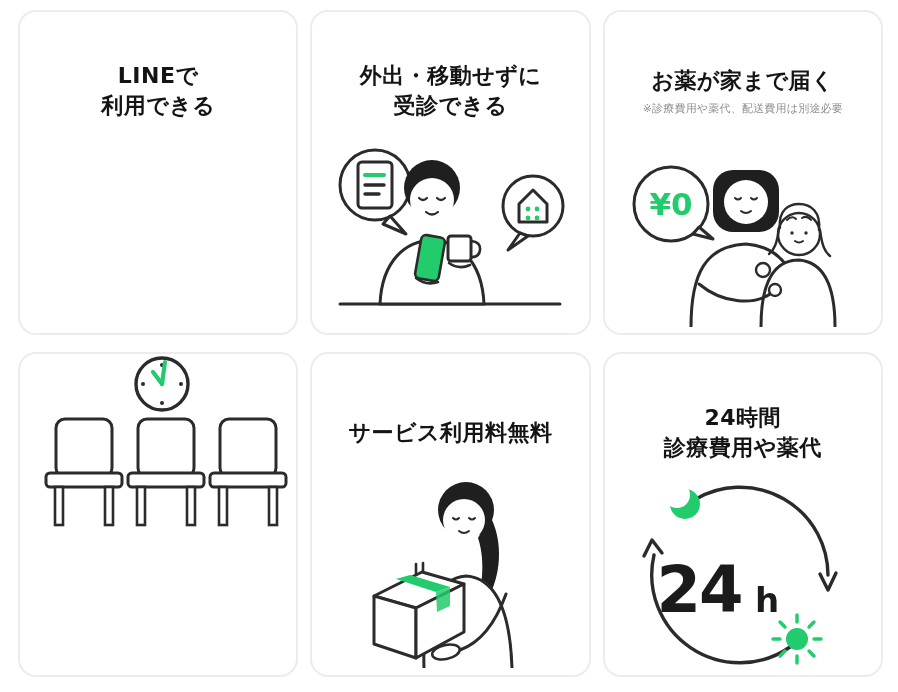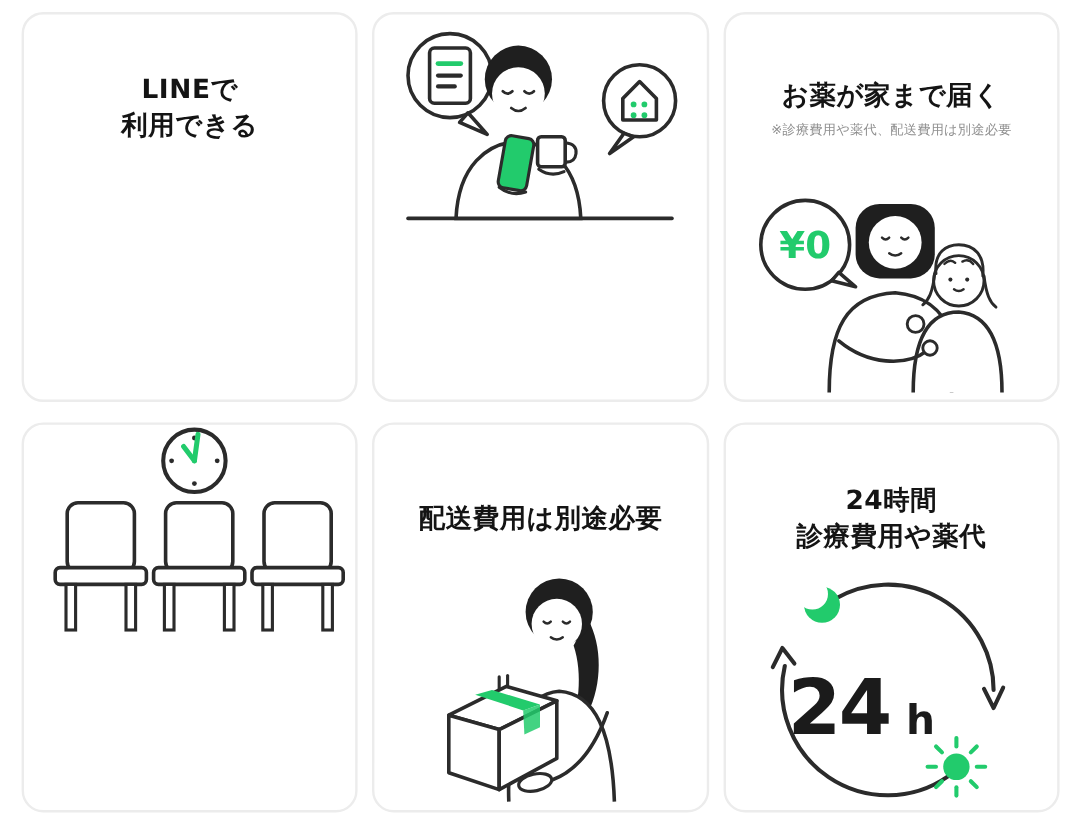--- a/index.html
+++ b/index.html
@@ -38,20 +38,24 @@
 <div class="grid">
 
   <div class="card">
     <div class="card-head">
       <h3 class="card-title">LINEで
 利用できる</h3>
     </div>
   </div>
 
   <div class="card">
+    <div class="card-head">
+      <h3 class="card-title">外出・移動せずに
+受診できる</h3>
+    </div>
     <div class="card-art">
       <svg width="260" height="197" viewBox="0 0 260 197">
 
         <line x1="20" y1="170" x2="240" y2="170" stroke="#2b2b2b" stroke-width="3" stroke-linecap="round"></line>
 
         <g>
           <circle cx="55" cy="51" r="35" fill="#fff" stroke="#2b2b2b" stroke-width="3"></circle>
           <path d="M70,82 L86,100 L63,90 Z" fill="#fff" stroke="#2b2b2b" stroke-width="3" stroke-linejoin="round"></path>
           <rect x="38" y="28" width="34" height="46" rx="4" fill="#fff" stroke="#2b2b2b" stroke-width="3"></rect>
           <line x1="45" y1="41" x2="64" y2="41" stroke="#22cb6c" stroke-width="4" stroke-linecap="round"></line>
@@ -164,21 +168,21 @@
           <rect x="182" y="119" width="76" height="14" rx="4" fill="#fff" stroke="#2b2b2b" stroke-width="3"></rect>
           <rect x="191" y="133" width="8" height="38" fill="#fff" stroke="#2b2b2b" stroke-width="2.6"></rect>
           <rect x="241" y="133" width="8" height="38" fill="#fff" stroke="#2b2b2b" stroke-width="2.6"></rect>
         </g>
       </svg>
     </div>
   </div>
 
   <div class="card">
     <div class="card-head">
-      <h3 class="card-title">配送費用は別途必要</h3>
+      <h3 class="card-title">サービス利用料無料</h3>
     </div>
     <div class="card-art">
       <svg width="260" height="197" viewBox="0 0 260 197">
 
         <g>
           <path d="M170,40 C182,62 182,94 170,118 C166,126 160,132 154,134 C162,116 166,86 158,62 Z" fill="#1f1f1f"></path>
           <circle cx="146" cy="34" r="28" fill="#1f1f1f"></circle>
           <circle cx="144" cy="44" r="21" fill="#fff"></circle>
           <path d="M133,42 q3,3 6,0" fill="none" stroke="#2b2b2b" stroke-width="2" stroke-linecap="round"></path>
           <path d="M149,42 q3,3 6,0" fill="none" stroke="#2b2b2b" stroke-width="2" stroke-linecap="round"></path>

